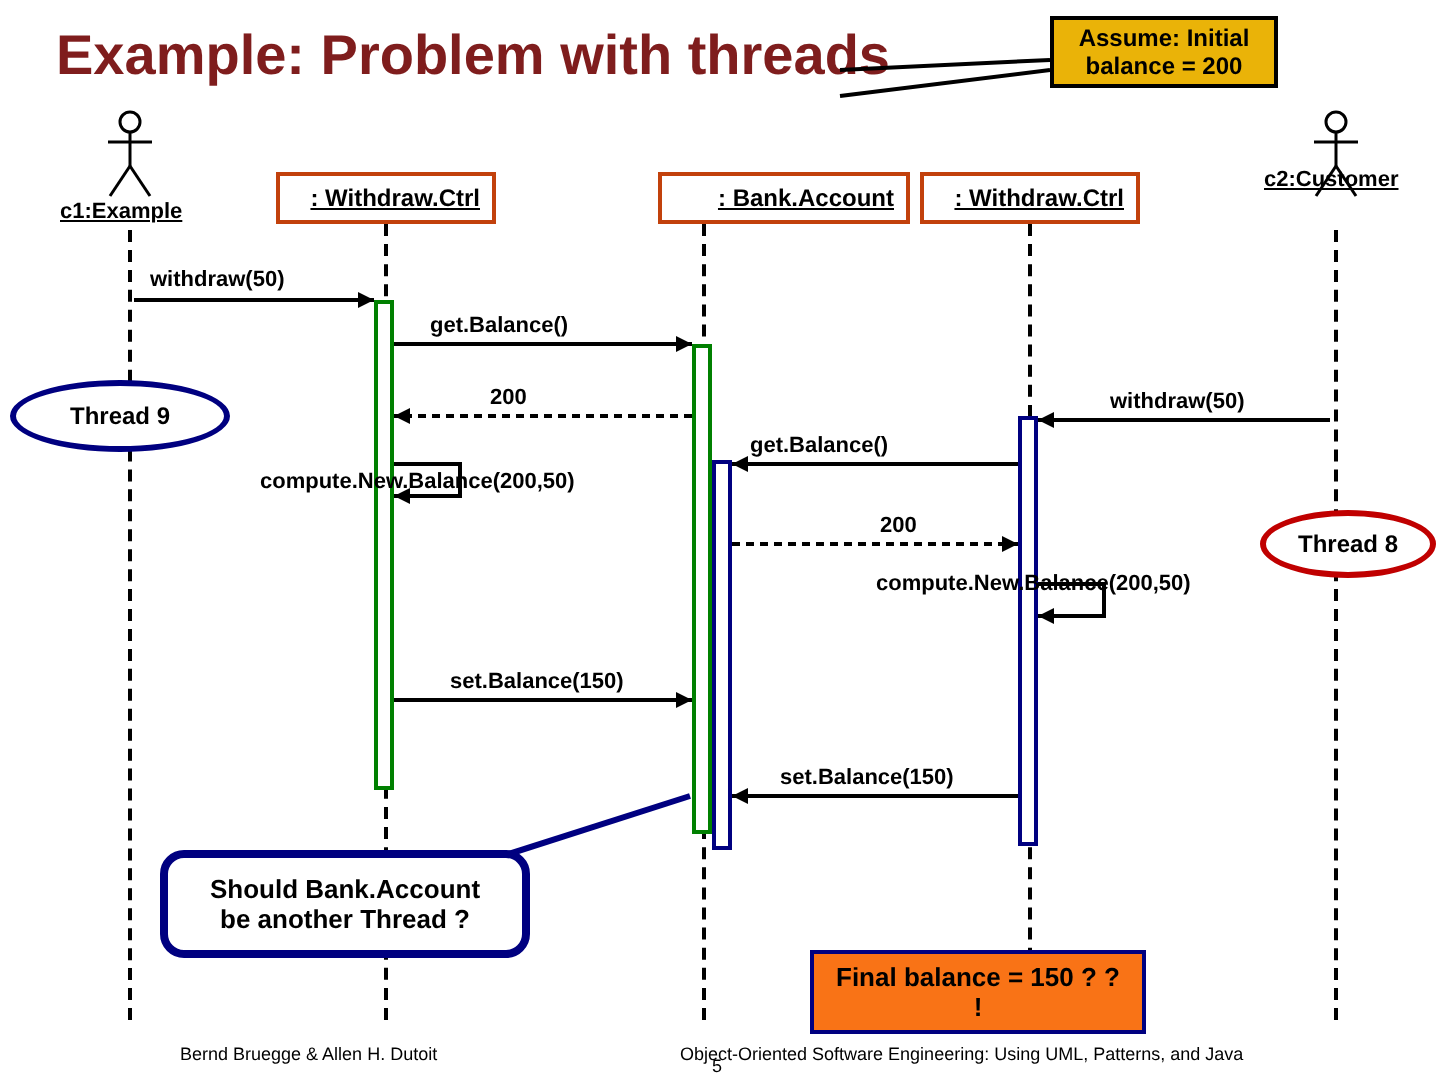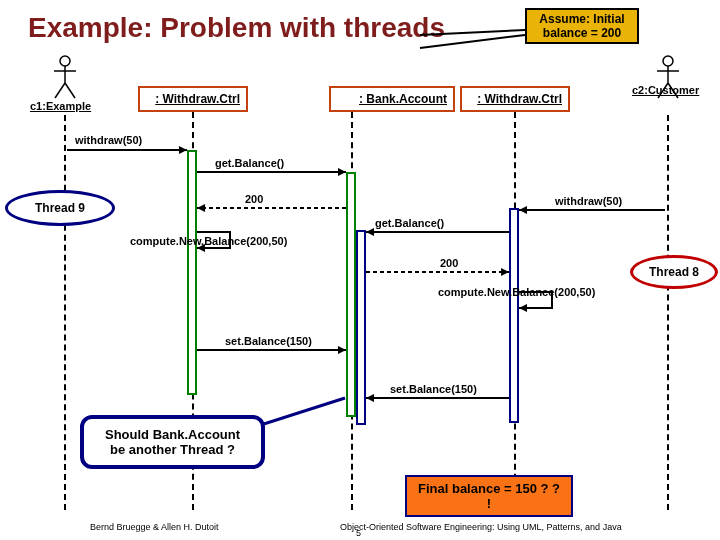--- a/index.html
+++ b/index.html
@@ -82,20 +82,21 @@
     color: #000;
     display: flex;
     align-items: center;
     justify-content: center;
     text-align: center;
     padding: 0 8px;
   }
   .callout {
     position: absolute;
     background: #fff;
+    margin-top: 10px;
   }
   .callout-border {
     border: 4px solid #000080;
     border-radius: 12px;
     font-size: 13px;
     font-weight: bold;
     text-align: center;
     padding: 8px 14px;
   }
   .final-box {

